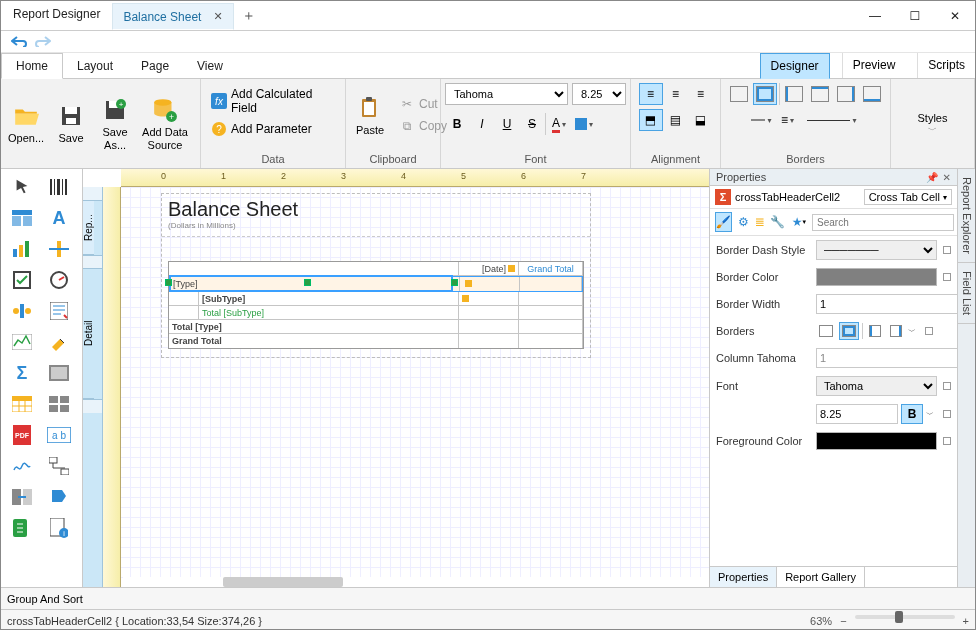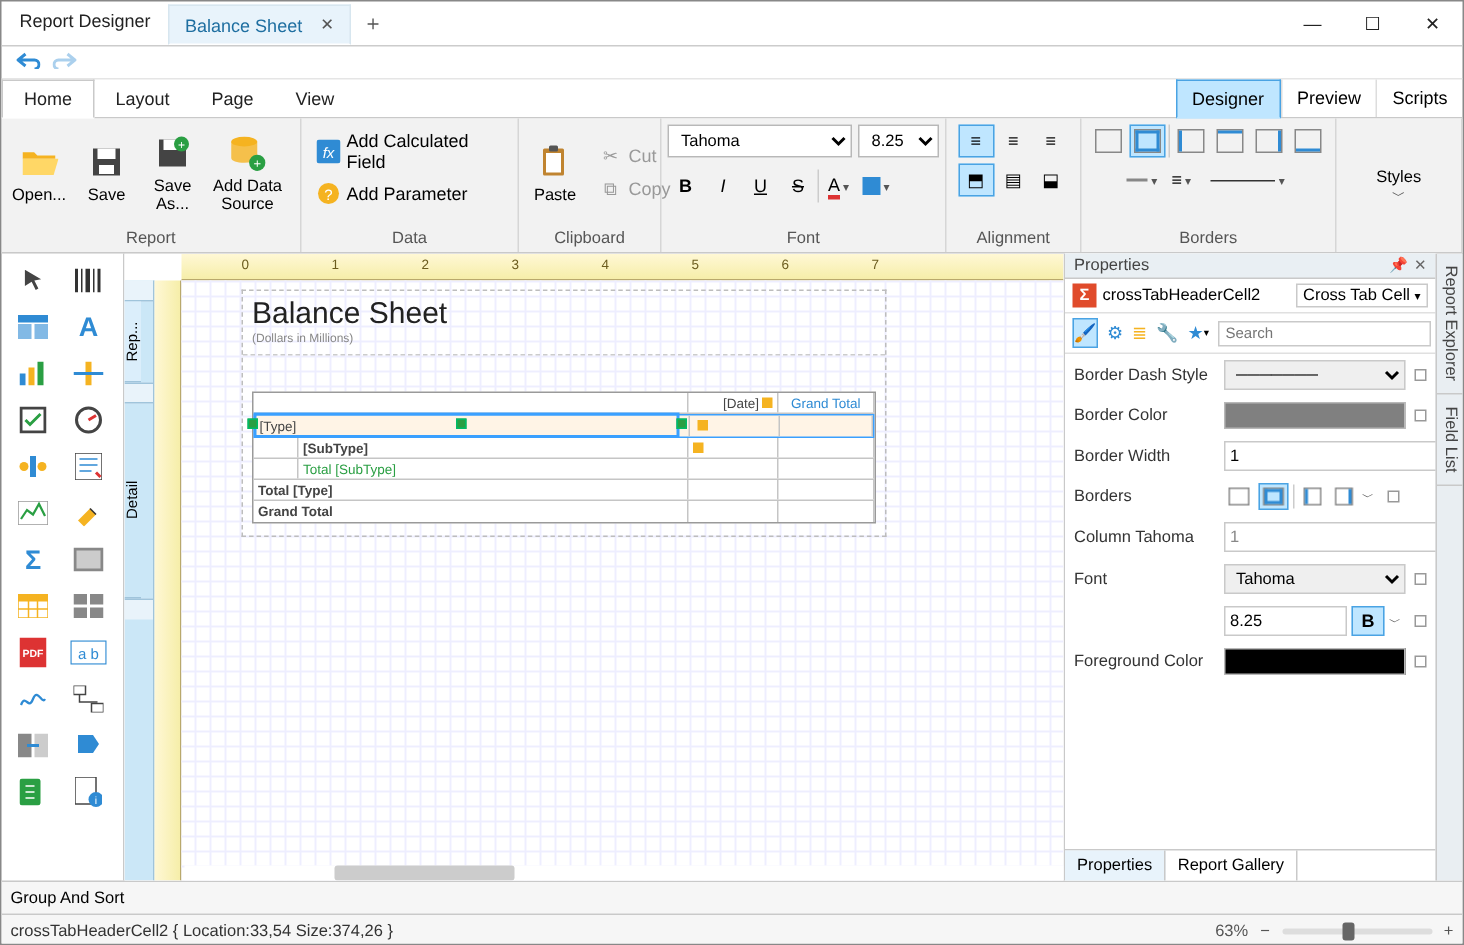--- a/index.html
+++ b/index.html
@@ -16,21 +16,21 @@
   .winbtns span { width: 40px; display: flex; align-items:center; justify-content:center; font-size:12px; color:#222; cursor:pointer; }
 
   
   .quickbar { height: 22px; display: flex; align-items:center; padding-left: 10px; gap: 8px; border-bottom: 1px solid #e5e5e5; }
   .quickbar svg { width:16px; height:12px; }
 
   
   .ribbontabs { height: 26px; display: flex; align-items:flex-end; border-bottom: 1px solid #c9c9c9; }
   .ribbontabs .rtab { padding: 5px 14px; font-size: 12px; color: #222; cursor:pointer; }
   .ribbontabs .rtab.sel { background: #fff; border: 1px solid #c9c9c9; border-bottom: 1px solid #fff; margin-bottom: -1px; }
-  .ribbontabs .right { margin-left:auto; display:flex; }
+  .ribbontabs .right { margin-left:auto; display:flex;gap:12px; }
   .ribbontabs .rtool { padding: 5px 10px; font-size: 12px; cursor:pointer; border-left: 1px solid #ddd; }
   .ribbontabs .rtool.sel { background: #bfe6ff; border: 1px solid #4aa3e3; border-bottom: 1px solid #bfe6ff; margin-bottom:-1px; }
 
   
   .ribbon { height: 90px; background: #f2f2f2; border-bottom: 1px solid #c9c9c9; display:flex; }
   .rgroup { border-right: 1px solid #d6d6d6; display:flex; flex-direction:column; align-items:stretch; }
   .rgroup .items { flex:1; display:flex; align-items:center; padding: 2px 3px; gap: 2px; }
   .rgroup .glabel { text-align:center; font-size:11px; color:#555; padding: 2px 0 3px; }
   .rbtn-large { display:flex; flex-direction:column; align-items:center; justify-content:center; padding: 2px 4px; cursor:pointer; min-width: 42px; }
   .rbtn-large .ico { width: 28px; height: 28px; display:flex; align-items:center; justify-content:center; }
@@ -95,21 +95,21 @@
   .prop .dot { width:8px; height:8px; margin-left:6px; border:1px solid #999; }
   .prop select, .prop input { flex:1; border:1px solid #c9c9c9; font-size:11px; height:20px; padding:0 3px; }
   .ptabs { display:flex; border-top:1px solid #c9c9c9; }
   .ptabs span { padding:4px 8px; font-size:11px; border-right:1px solid #c9c9c9; cursor:pointer; }
   .ptabs span.sel { background:#e8f3fb; }
 
   
   .groupbar { height: 22px; border-top:1px solid #c9c9c9; display:flex; align-items:center; padding: 0 6px; font-size:11px; background:#f6f6f6; }
   .statusbar { height: 22px; border-top:1px solid #c9c9c9; display:flex; align-items:center; padding:0 6px; font-size:11px; background:#f6f6f6; }
   .statusbar .info { color:#333; }
-  .statusbar .zoomctl { margin-left:auto; display:flex; align-items:center; gap:8px; color:#555; }
+  .statusbar .zoomctl { margin-left:auto; display:flex; align-items:flex-start; gap:8px; color:#555; }
   .zoomslider { width:100px; height:4px; background:#ddd; border-radius:2px; position:relative; }
   .zoomslider .zthumb { position:absolute; left:40px; top:-4px; width:8px; height:12px; background:#666; border-radius:2px; }
 
   .borderbox { width:18px; height:16px; border:1px solid #888; position:relative; }
   .borderbox .t { position:absolute; top:0; left:0; right:0; height:2px; background:#2f8bd4; }
   .borderbox .b { position:absolute; bottom:0; left:0; right:0; height:2px; background:#2f8bd4; }
   .borderbox .l { position:absolute; top:0; bottom:0; left:0; width:2px; background:#2f8bd4; }
   .borderbox .r { position:absolute; top:0; bottom:0; right:0; width:2px; background:#2f8bd4; }
 </style>
 </head>
@@ -197,21 +197,20 @@
               <ellipse cx="10" cy="5" rx="8" ry="3" fill="#f5b321"></ellipse>
               <path d="M2 5v10c0 1.7 3.6 3 8 3s8-1.3 8-3V5" fill="#f5b321" opacity=".8"></path>
               <circle cx="18" cy="18" r="5" fill="#2a9f43"></circle>
               <text x="18" y="21" text-anchor="middle" font-size="8" fill="#fff">+</text>
             </svg>
           </div>
         <div class="lbl" style="white-space:pre">Add Data
 Source</div>
       </div>
     </div>
-    <div class="glabel">Report</div>
   </div>
 
   <div class="rgroup" style="width:145px">
     <div class="items" style="flex-direction:column; align-items:flex-start; padding:6px 4px;">
       <div class="small-row">
         <div class="ico">
             <svg viewBox="0 0 16 16" width="16" height="16">
               <rect width="16" height="16" rx="2" fill="#2f8bd4"></rect>
               <text x="8" y="12" text-anchor="middle" fill="#fff" font-size="10" font-style="italic">fx</text>
             </svg>

